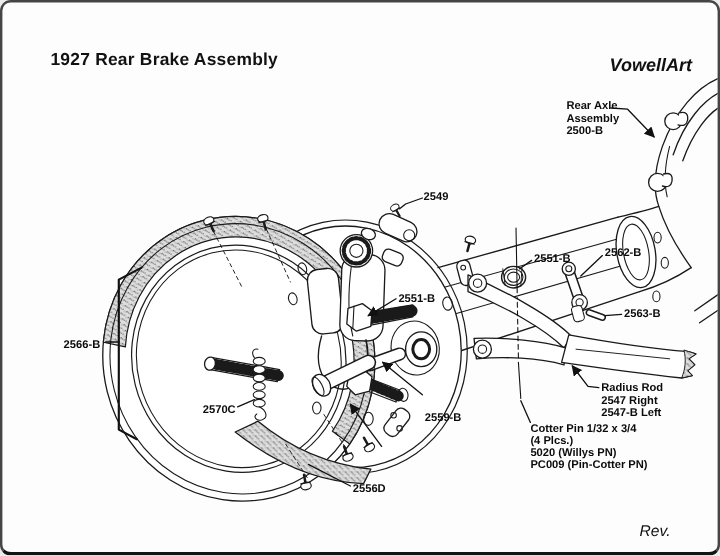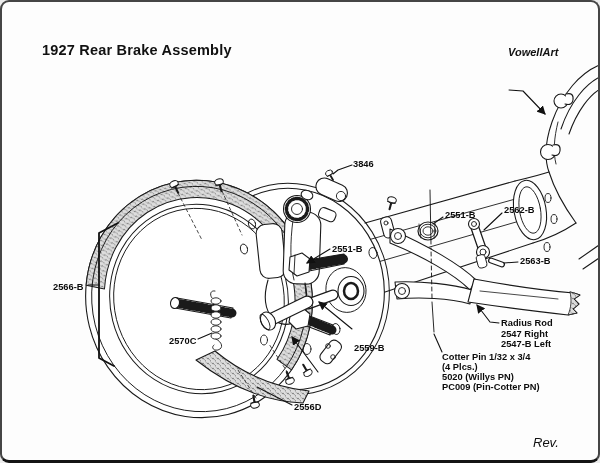--- a/index.html
+++ b/index.html
@@ -4,21 +4,21 @@
 <style>
   html,body{margin:0;padding:0;background:#ececec;}
   .page{
     position:relative;width:600px;height:463px;background:#fdfdfd;
     border:2px solid #454545;border-bottom:3px solid #141414;border-radius:9px;
     box-sizing:border-box;overflow:hidden;
     font-family:"Liberation Sans",sans-serif;color:#111;padding-left:42px;
   }
   .art{position:absolute;left:0;top:0;}
   .title{position:absolute;left:40px;top:40px;font-size:14.5px;font-weight:bold;letter-spacing:.2px;white-space:nowrap;}
-  .artist{position:absolute;left:506px;top:44px;font-size:11px;font-weight:bold;font-style:italic;white-space:nowrap;}
+  .artist{position:absolute;left:506px;top:44px;font-size:15px;font-weight:bold;font-style:italic;white-space:nowrap;}
   .rev{position:absolute;left:531px;top:433px;font-size:13px;font-style:italic;white-space:nowrap;}
   .callout{position:absolute;font-weight:bold;font-size:9.3px;line-height:10.5px;white-space:nowrap;color:#0c0c0c;}
   .callout.tight{line-height:10px;}
 </style>
 </head>
 <body>
 
 <div class="page">
 
   <svg class="art" width="600" height="463" viewBox="0 0 600 463">
@@ -235,22 +235,27 @@
         <path d="M 429,242 L 428,188" stroke-width="0.9"></path>
       </g>
 
     </g>
   </svg>
 
   <div class="title">1927 Rear Brake Assembly</div>
   <div class="artist">VowellArt</div>
   <div class="rev">Rev.</div>
 
-
-  <div class="callout" style="left:351px;top:157px">3846</div>
+  <div class="callout" style="left:470px;top:81px">
+    <div>Rear Axle</div>
+    <div>Assembly</div>
+    <div>2500-B</div>
+  </div>
+
+  <div class="callout" style="left:351px;top:157px">2549</div>
   <div class="callout" style="left:443px;top:208px">2551-B</div>
   <div class="callout" style="left:502px;top:203px">2562-B</div>
   <div class="callout" style="left:518px;top:254px">2563-B</div>
   <div class="callout" style="left:330px;top:242px">2551-B</div>
   <div class="callout" style="left:352px;top:341px">2559-B</div>
   <div class="callout" style="left:51px;top:280px">2566-B</div>
   <div class="callout" style="left:167px;top:334px">2570C</div>
 
 
   <div class="callout" style="left:292px;top:400px">2556D</div>

